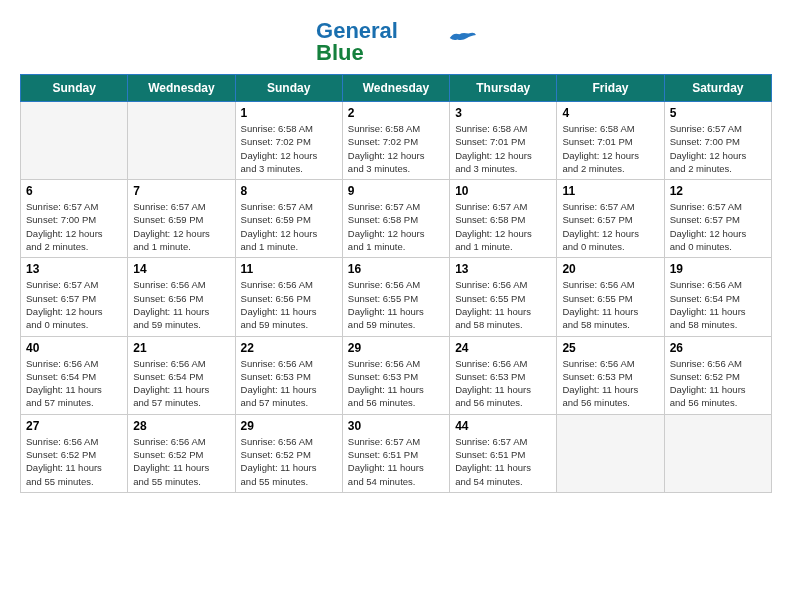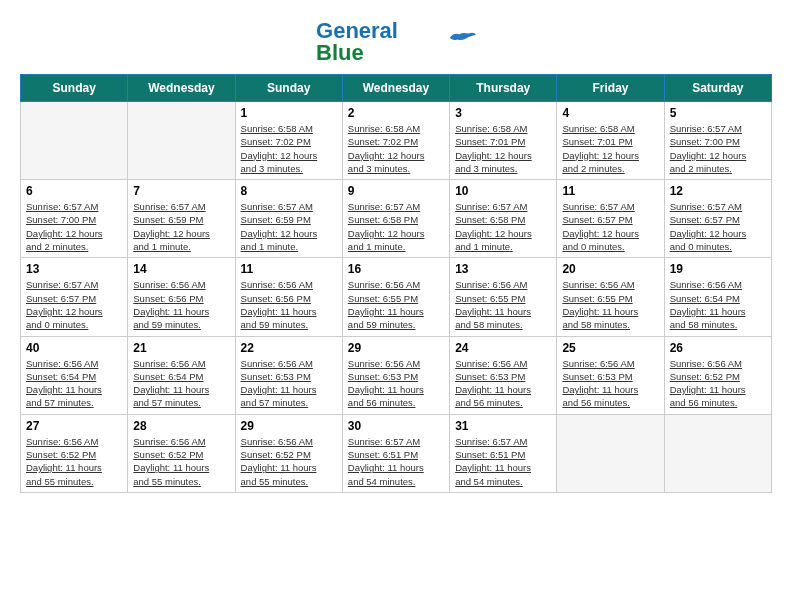--- a/index.html
+++ b/index.html
@@ -75,21 +75,20 @@
     }
     .day-number {
       font-weight: bold;
       font-size: 12px;
       margin-bottom: 2px;
     }
     .day-info {
       font-size: 9.5px;
       color: #333;
       line-height: 1.4;
-      text-decoration: underline;
     }
     tr:nth-child(even) td:not(.empty) {
       background: #fff;
     }
     tbody tr td {
       background: #fff;
     }
     tbody tr:nth-child(even) td {
       background: #f9f9f9;
     }
@@ -342,21 +341,21 @@
 and 55 minutes.</div>
         </td>
         <td>
           <div class="day-number">30</div>
           <div class="day-info" style="white-space: pre-line;">Sunrise: 6:57 AM
 Sunset: 6:51 PM
 Daylight: 11 hours
 and 54 minutes.</div>
         </td>
         <td>
-          <div class="day-number">31</div>
+          <div class="day-number">44</div>
           <div class="day-info" style="white-space: pre-line;">Sunrise: 6:57 AM
 Sunset: 6:51 PM
 Daylight: 11 hours
 and 54 minutes.</div>
         </td>
         <td class="empty"></td>
         <td class="empty"></td>
       </tr>
     </tbody>
 </table>

